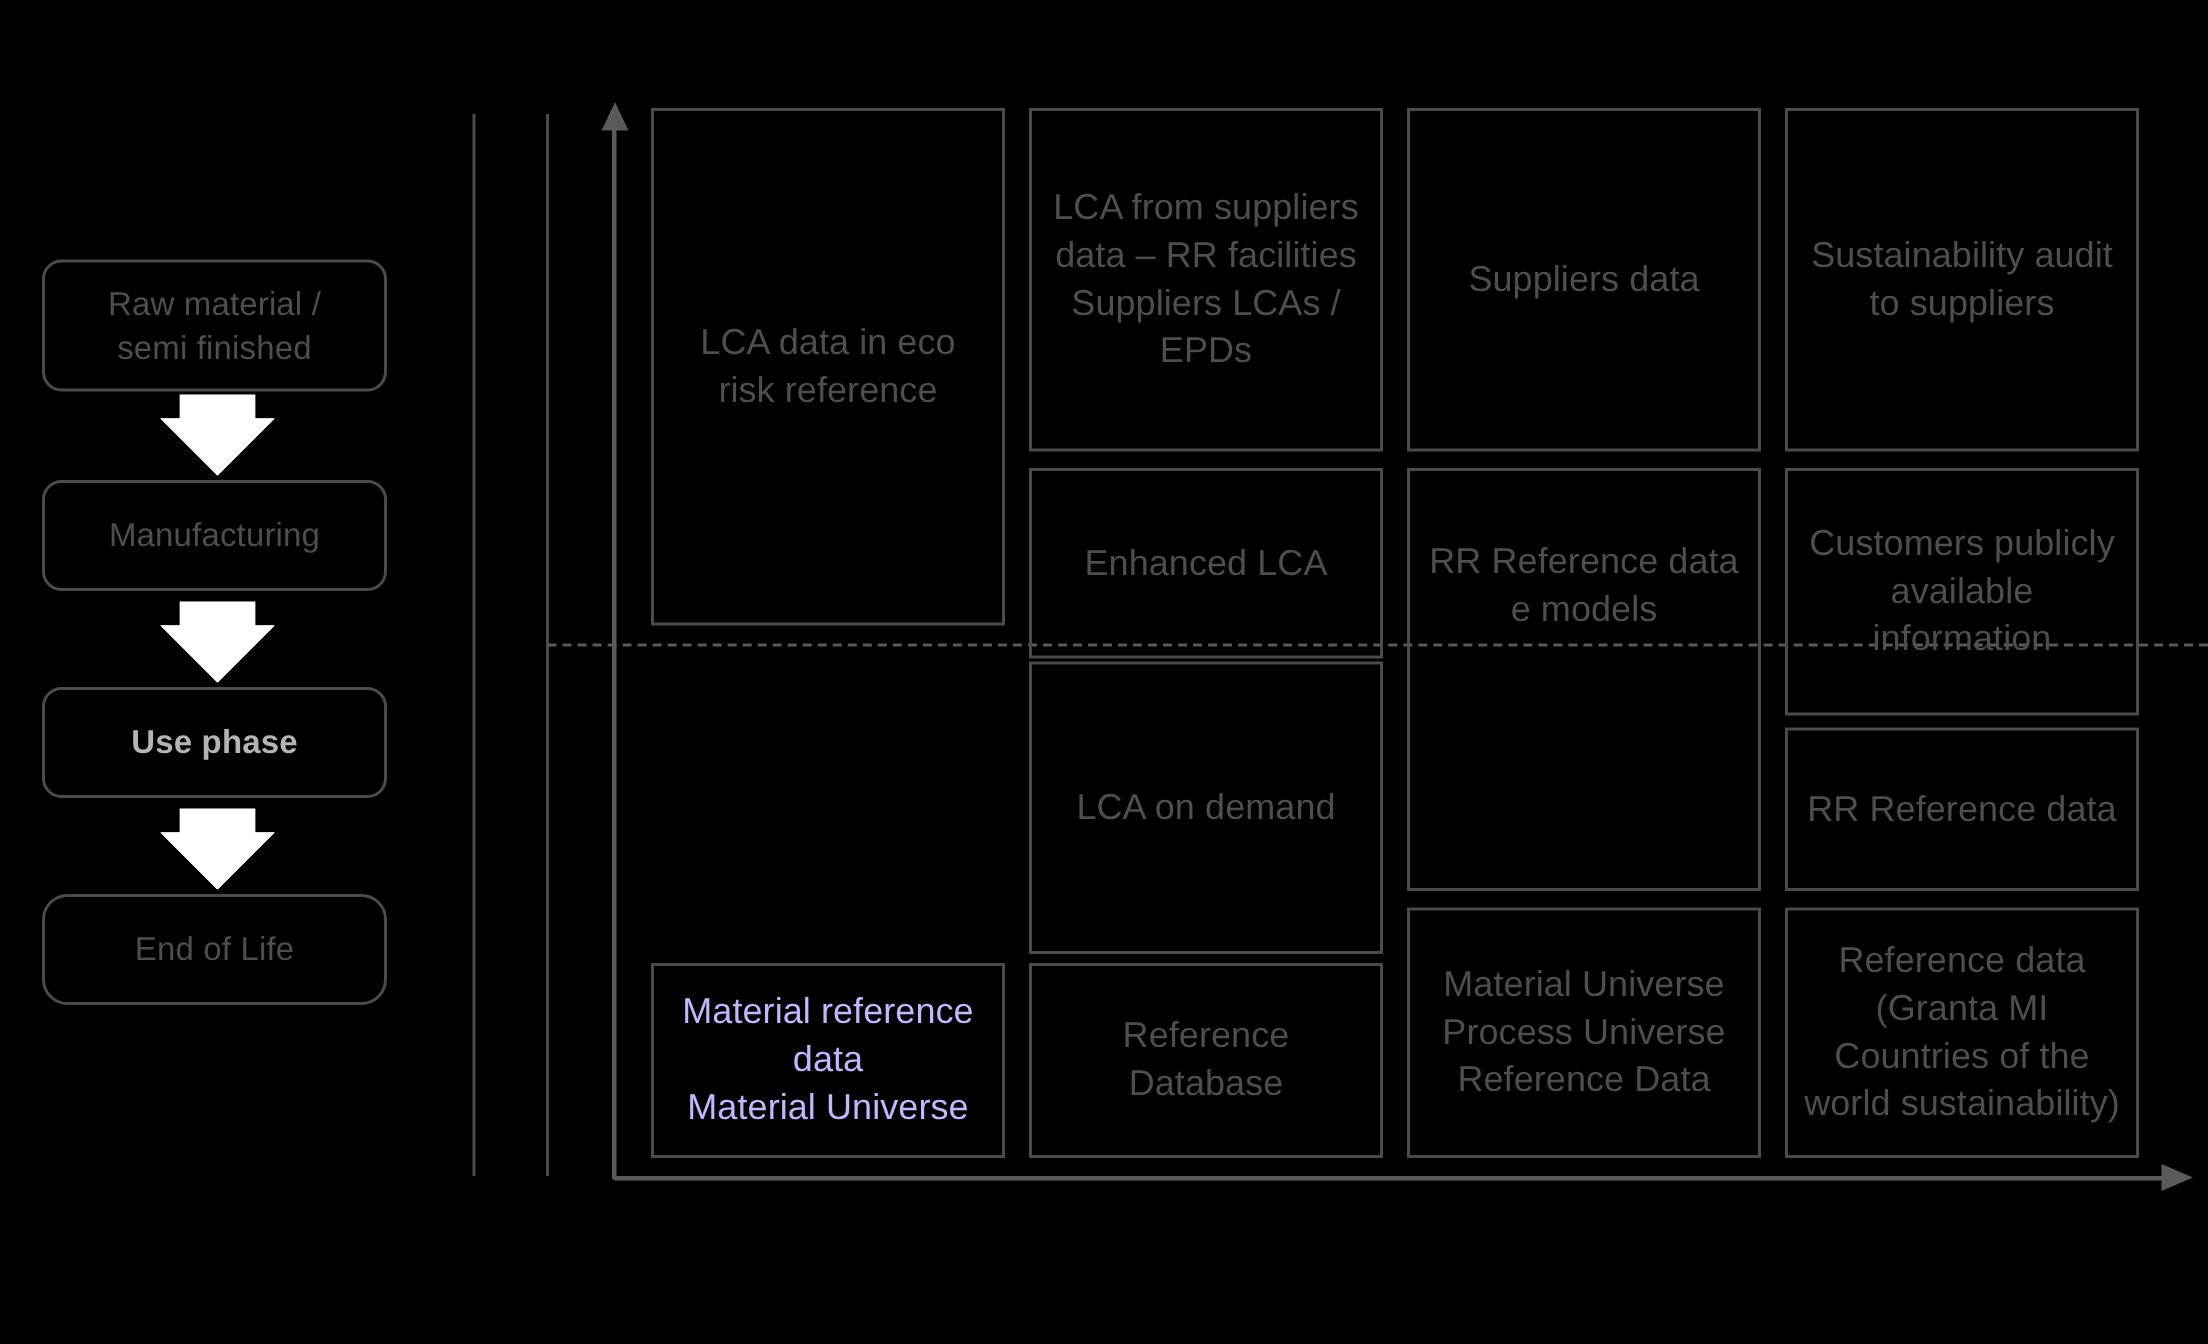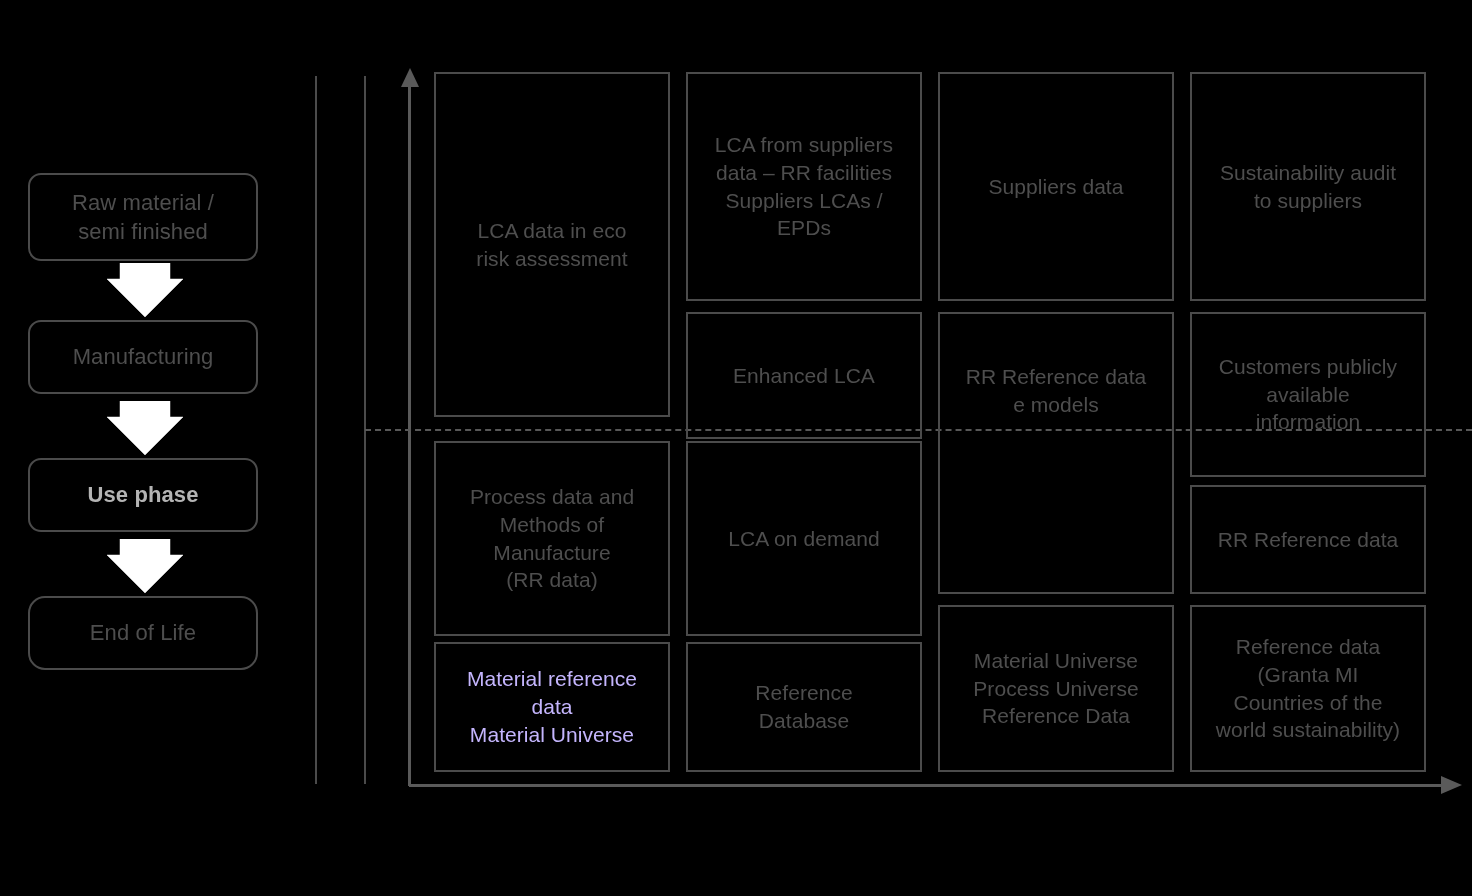--- a/index.html
+++ b/index.html
@@ -130,21 +130,21 @@
     position: absolute;
     left: 0;
     width: 100%;
     box-sizing: border-box;
     border: 2px solid #4b4b4b;
     display: flex;
     align-items: center;
     justify-content: center;
     text-align: center;
     color: #4e4e4e;
-    font-size: 21px;
+    font-size: 24px;
     line-height: 1.33;
     padding: 0 8px;
     letter-spacing: 0.05px;
   }
   .cell .cell-text { display: block; white-space: pre-line; }
   .cell.bold { font-weight: normal; color: #c4b5fd; }
 
   
   #cell-c1-r1 { top: 0px;   height: 345px; }
   #cell-c1-r2 { top: 369px; height: 195px; }
@@ -221,27 +221,21 @@
   </svg>
 </div>
 
 <div id="maturity-divider"></div>
 
 <div id="matrix">
 
   <div class="matrix-col" id="matrix-col-1">
     <div class="cell" id="cell-c1-r1">
       <span class="cell-text">LCA data in eco
-risk assessment</span>
-    </div>
-    <div class="cell" id="cell-c1-r2">
-      <span class="cell-text">Process data and
-Methods of
-Manufacture
-(RR data)</span>
+risk reference</span>
     </div>
     <div class="cell bold" id="cell-c1-r3">
       <span class="cell-text">Material reference
 data
 Material Universe</span>
     </div>
   </div>
 
   <div class="matrix-col" id="matrix-col-2">
     <div class="cell" id="cell-c2-r1">

